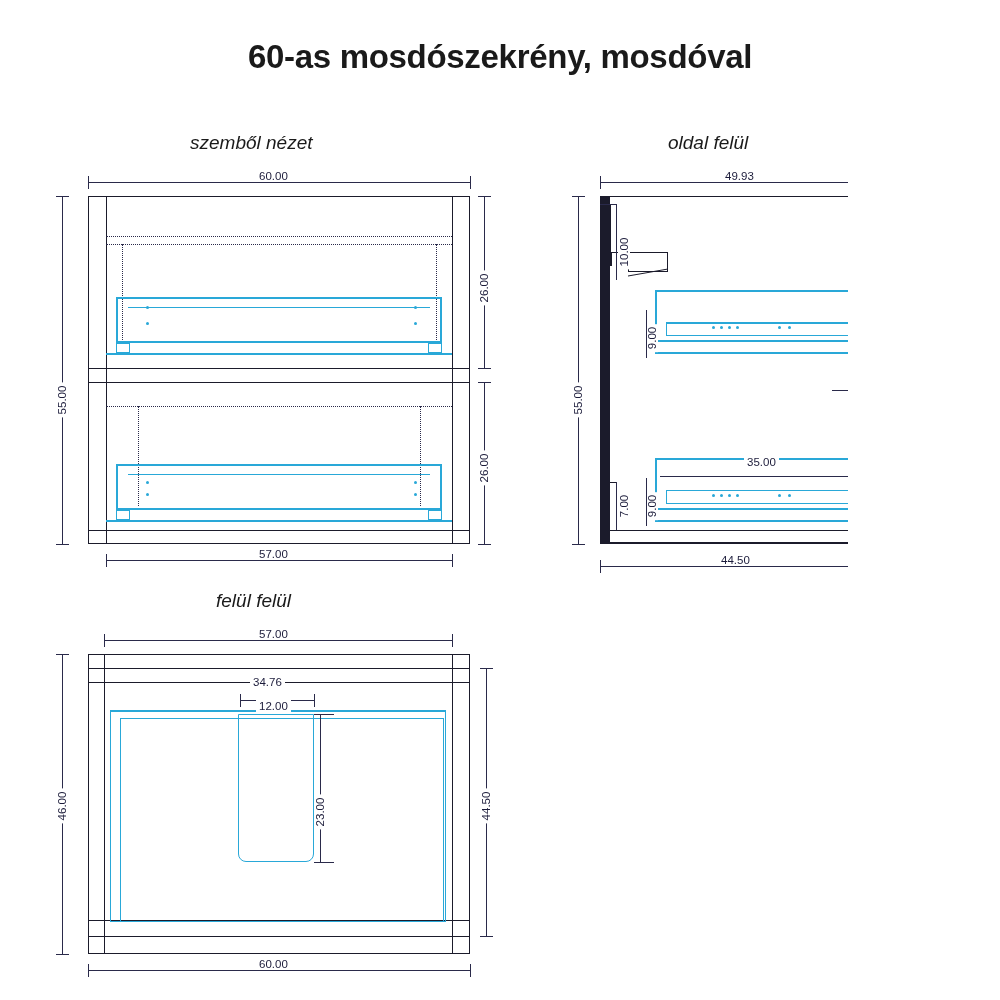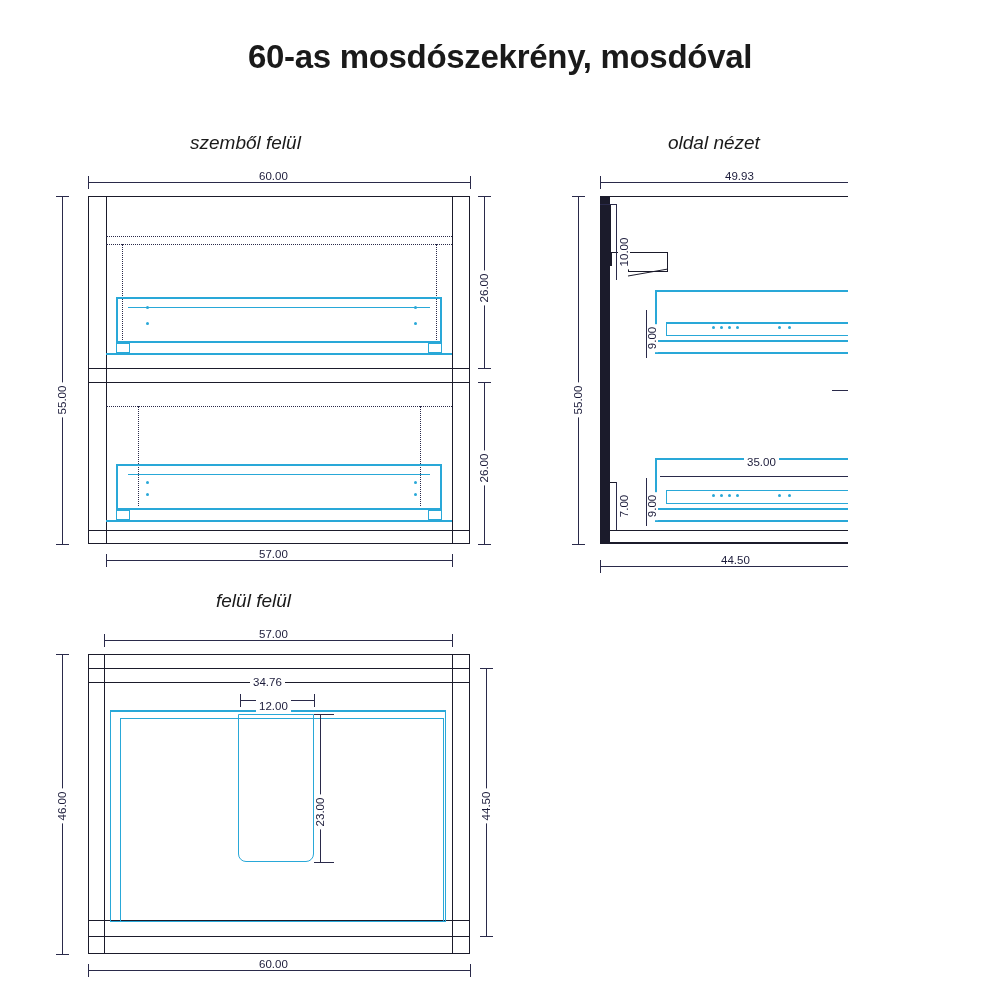--- a/index.html
+++ b/index.html
@@ -133,21 +133,21 @@
   .logo-text .home { color: #2f2f2f; }
   .logo-text .depo { color: #b99c3c; }
 </style>
 </head>
 <body>
 
 <div id="page">
 
   <div class="title">60-as mosdószekrény, mosdóval</div>
 
-  <div class="view-label" style="left:190px; top:132px;">szemből felül</div>
+  <div class="view-label" style="left:190px; top:132px;">szemből nézet</div>
 
   <div class="ln-d" style="left:88px; top:182px; width:382px; height:1px;"></div>
   <div class="tick" style="left:88px; top:176px; height:13px;"></div>
   <div class="tick" style="left:470px; top:176px; height:13px;"></div>
   <div class="dim" style="left:256px; top:170px;">60.00</div>
 
   <div class="box" style="left:88px; top:196px; width:382px; height:348px;"></div>
 
   <div class="ln" style="left:106px; top:196px; width:1px; height:348px;"></div>
   <div class="ln" style="left:452px; top:196px; width:1px; height:348px;"></div>
@@ -206,21 +206,21 @@
   <div class="ln-d" style="left:484px; top:382px; width:1px; height:162px;"></div>
   <div class="tickh" style="left:478px; top:382px; width:13px;"></div>
   <div class="tickh" style="left:478px; top:544px; width:13px;"></div>
   <div class="dim v" style="left:484px; top:468px; transform:rotate(-90deg) translate(-50%,-50%);">26.00</div>
 
   <div class="ln-d" style="left:106px; top:560px; width:346px; height:1px;"></div>
   <div class="tick" style="left:106px; top:554px; height:13px;"></div>
   <div class="tick" style="left:452px; top:554px; height:13px;"></div>
   <div class="dim" style="left:256px; top:548px;">57.00</div>
 
-  <div class="view-label" style="left:668px; top:132px;">oldal nézet</div>
+  <div class="view-label" style="left:668px; top:132px;">oldal felül</div>
 
   <div class="ln-d" style="left:600px; top:182px; width:290px; height:1px;"></div>
   <div class="tick" style="left:600px; top:176px; height:13px;"></div>
   <div class="tick" style="left:890px; top:176px; height:13px;"></div>
   <div class="dim" style="left:722px; top:170px;">49.93</div>
 
   <div class="box" style="left:600px; top:196px; width:290px; height:348px;"></div>
   <div class="ln" style="left:600px; top:196px; width:10px; height:348px;"></div>
   <div class="ln" style="left:878px; top:196px; width:12px; height:170px;"></div>
   <div class="ln" style="left:878px; top:378px; width:12px; height:166px;"></div>

